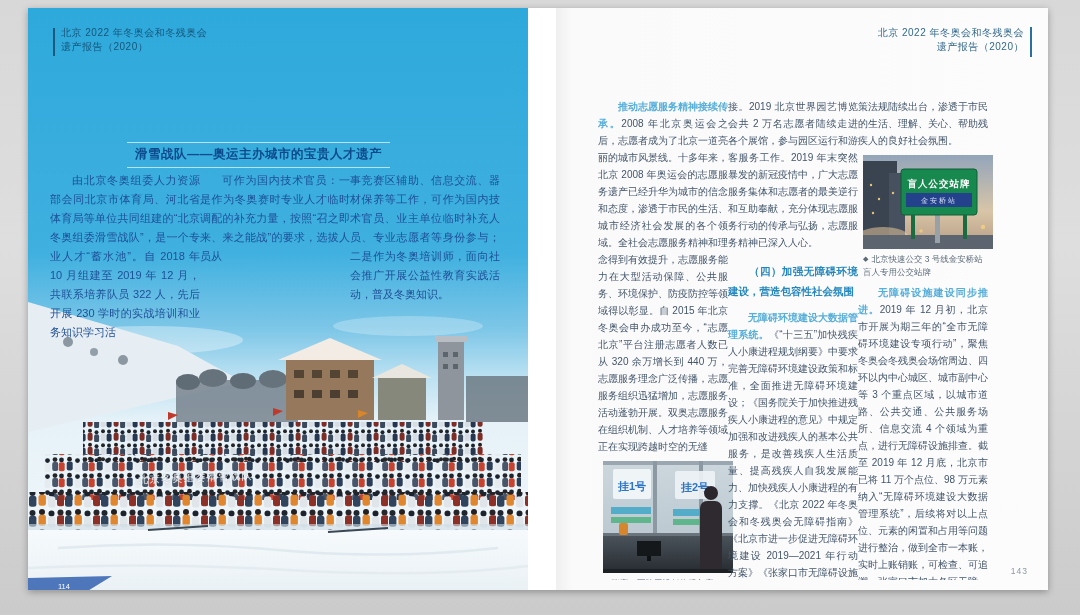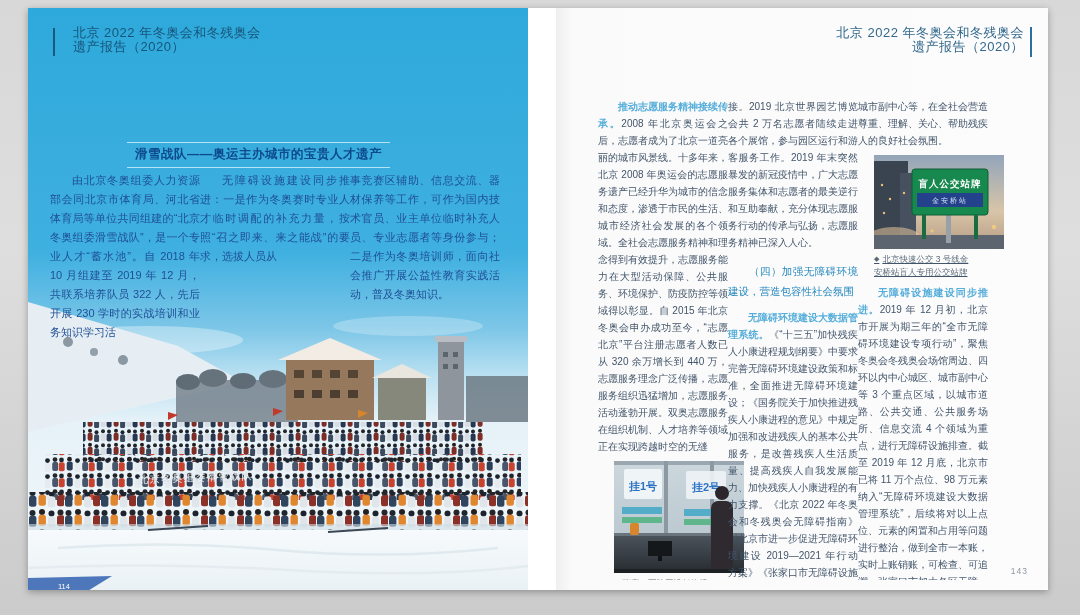--- a/index.html
+++ b/index.html
@@ -5,40 +5,40 @@
   html,body{margin:0;padding:0;}
   body{width:1080px;height:615px;overflow:hidden;font-family:"Liberation Sans","DejaVu Sans",sans-serif;}
   .canvas{position:relative;width:1080px;height:615px;background:linear-gradient(180deg,#d8d8d8 0,#dedede 40%,#cbcbcb 100%);}
   .spread{position:absolute;left:28px;top:8px;width:1020px;height:582px;background:#fff;box-shadow:0 2px 7px rgba(0,0,0,.3);}
 
   
   .page-left{position:absolute;left:0;top:0;width:500px;height:582px;overflow:hidden;}
   .scene{position:absolute;left:0;top:0;width:500px;height:582px;}
   .lp-header{position:absolute;left:25px;top:18px;display:flex;gap:6px;}
   .lp-header .vbar{width:2px;height:28px;background:#19597f;margin-top:2px;}
-  .hdr-lines{font-size:13px;line-height:13.5px;color:#17567c;letter-spacing:.5px;margin-left:12px;}
+  .hdr-lines{font-size:10px;line-height:13.5px;color:#17567c;letter-spacing:.5px;}
   .lp-title{position:absolute;left:99px;top:126px;width:263px;text-align:center;font-size:12.5px;font-weight:bold;color:#0d4a8c;padding:3px 0 4px;border-top:1px solid rgba(210,240,250,.8);border-bottom:1px solid rgba(210,240,250,.8);letter-spacing:.5px;}
   .lp-cols{position:absolute;left:22px;top:163px;width:474px;height:170px;display:flex;gap:0;overflow:hidden;}
   .lp-col{width:150px;font-size:11px;line-height:19px;color:#1e4f97;text-align:justify;}
   .lp-col p{margin:0;text-indent:2em;}
   .lp-col p.cont{text-indent:0;}
   .watermark{position:absolute;left:110px;top:463px;font-size:10px;color:rgba(255,255,255,.92);transform:rotate(-2deg);letter-spacing:1.5px;text-shadow:0 0 2px rgba(110,135,160,.6);}
 
   
   .page-right{position:absolute;left:528px;top:0;width:492px;height:582px;background:linear-gradient(90deg,#efefef 0,#fafafa 16px,#fcfcfd 100%);}
   .rp-header{position:absolute;right:16px;top:18px;display:flex;gap:6px;}
   .rp-header .hdr-lines{text-align:right;color:#33688c;}
   .rp-header .vbar{width:2px;height:30px;background:#2a6f9e;margin-top:1px;}
   .rp-cols{position:absolute;left:42px;top:90px;width:418px;height:482px;display:flex;overflow:hidden;}
   .rp-col{width:130px;font-size:10px;line-height:17px;color:#42556a;text-align:justify;}
   .rp-col p{margin:0;text-indent:2em;}
   .rp-col p.no-indent{text-indent:0;}
   .lead{color:#56aeda;font-weight:bold;}
-  .section-heading{margin:10px 0 8px;font-size:10.5px;font-weight:normal;color:#2387bd;line-height:20px;text-indent:2em;text-align:justify;}
-  figure{margin:6px 16px 0;text-decoration:underline;}
+  .section-heading{margin:10px 0 8px;font-size:10.5px;font-weight:bold;color:#2387bd;line-height:20px;text-indent:2em;text-align:justify;}
+  figure{margin:6px 5px 0;}
   figure svg{display:block;}
   figcaption{margin-top:4px;font-size:8.5px;line-height:12px;color:#5b6a77;text-align:left;}
   .bullet{font-size:7px;margin-right:3px;position:relative;top:-1px;color:#5b6a77;}
   .rp-pagenum{position:absolute;right:20px;bottom:14px;font-size:8.5px;color:#8d98a1;letter-spacing:1px;}
 </style>
 </head>
 <body>
 
 <div class="canvas">
   <div class="spread">
@@ -145,21 +145,21 @@
         </div>
       </header>
 
       <h1 class="lp-title">滑雪战队——奥运主办城市的宝贵人才遗产</h1>
 
       <div class="lp-cols">
         <div class="lp-col">
           <p>由北京冬奥组委人力资源部会同北京市体育局、河北省体育局等单位共同组建的“北京冬奥组委滑雪战队”，是一个专业人才“蓄水池”。自 2018 年 10 月组建至 2019 年 12 月，共联系培养队员 322 人，先后开展 230 学时的实战培训和业务知识学习活</p>
         </div>
         <div class="lp-col">
-          <p>无障碍设施建设同步推进：一是作为冬奥赛时专业人才临时调配的补充力量，按照“召之即来、来之能战”的要求，选拔人员从</p>
+          <p>可作为国内技术官员：一是作为冬奥赛时专业人才临时调配的补充力量，按照“召之即来、来之能战”的要求，选拔人员从</p>
         </div>
         <div class="lp-col">
           <p class="cont">事竞赛区辅助、信息交流、器材保养等工作，可作为国内技术官员、业主单位临时补充人员、专业志愿者等身份参与；二是作为冬奥培训师，面向社会推广开展公益性教育实践活动，普及冬奥知识。</p>
         </div>
       </div>
 
       <div class="watermark">北京冬奥组委滑雪战队</div>
     </section>
 
     <section class="page-right">
@@ -213,21 +213,21 @@
           </figure>
         </div>
 
         <div class="rp-col">
           <p class="no-indent">接。2019 北京世界园艺博览会共 2 万名志愿者陆续走进各个展馆，参与园区运行和游客服务工作。2019 年末突然暴发的新冠疫情中，广大志愿服务集体和志愿者的最美逆行和互助奉献，充分体现志愿服务行动的传承与弘扬，志愿服务精神已深入人心。</p>
           <h2 class="section-heading">（四）加强无障碍环境建设，营造包容性社会氛围</h2>
           <p><span class="lead">无障碍环境建设大数据管理系统。</span><span>《“十三五”加快残疾人小康进程规划纲要》中要求完善无障碍环境建设政策和标准，全面推进无障碍环境建设；《国务院关于加快推进残疾人小康进程的意见》中规定加强和改进残疾人的基本公共服务，是改善残疾人生活质量、提高残疾人自我发展能力、加快残疾人小康进程的有力支撑。《北京 2022 年冬奥会和冬残奥会无障碍指南》《北京市进一步促进无障碍环境建设 2019—2021 年行动方案》《张家口市无障碍设施建设管理条例》等一系列国家和主办城市有关无障碍环境建设的政</span></p>
         </div>
 
         <div class="rp-col">
-          <p class="no-indent">城市副中心等，在全社会营造尊重、理解、关心、帮助残疾人的良好社会氛围。</p>
+          <p class="no-indent">策法规陆续出台，渗透于市民的生活、理解、关心、帮助残疾人的良好社会氛围。</p>
           <figure>
             <svg viewBox="0 0 130 94" width="130" height="94">
               <defs>
                 <linearGradient id="dusk" x1="0" y1="0" x2="0" y2="1">
                   <stop offset="0" stop-color="#93a5ba"></stop>
                     <stop offset=".6" stop-color="#d8c5a8"></stop>
                     <stop offset="1" stop-color="#b59a82"></stop>
                 </linearGradient>
               </defs>
               <rect width="130" height="94" fill="url(#dusk)"></rect>

